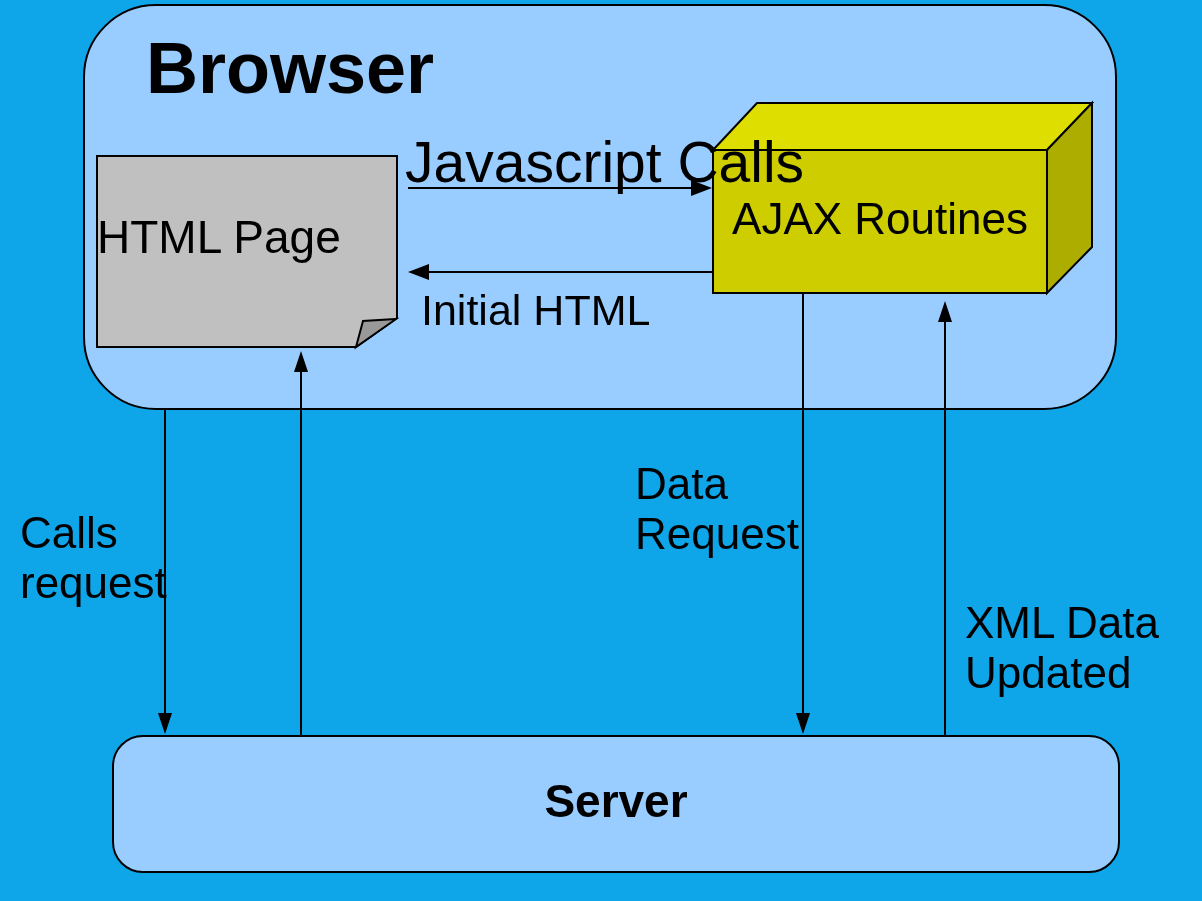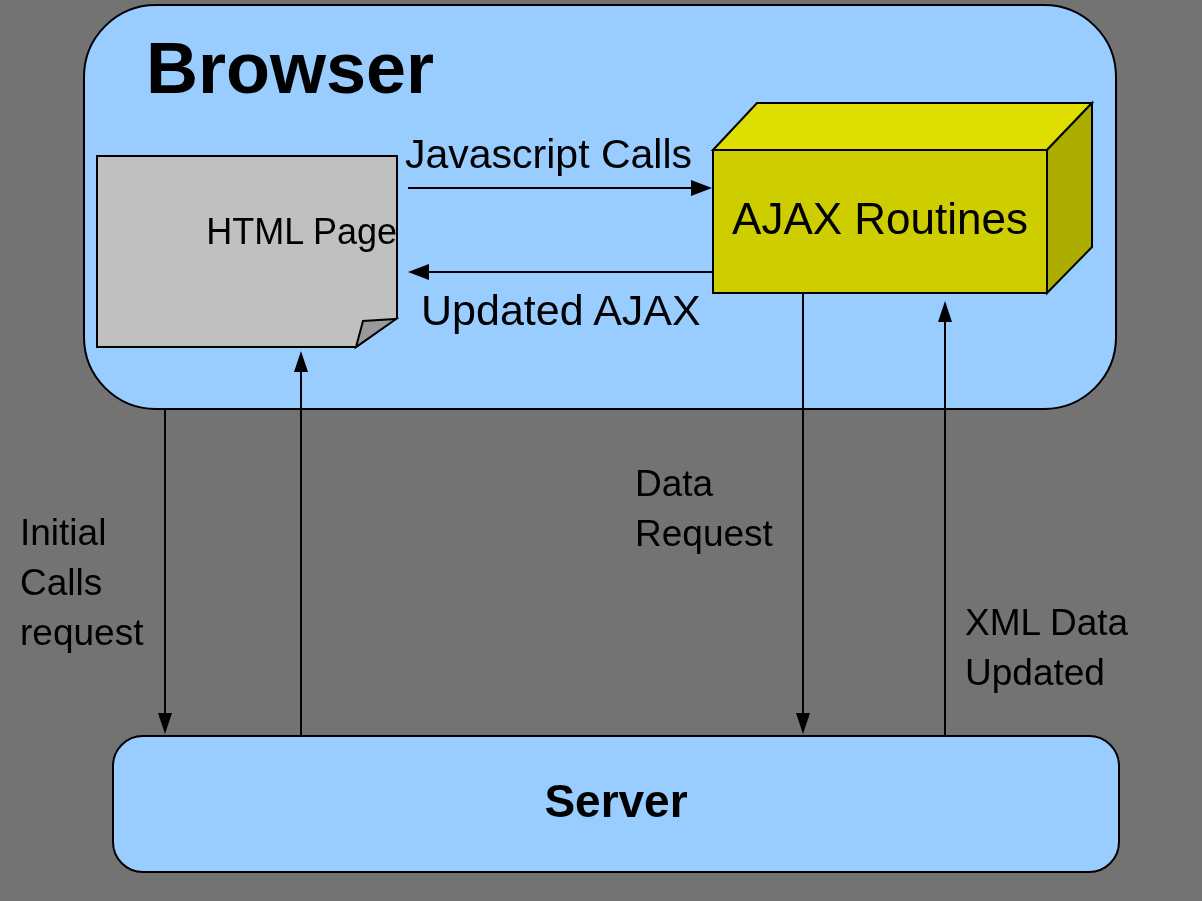--- a/index.html
+++ b/index.html
@@ -5,21 +5,21 @@
   html, body {
     margin: 0;
     padding: 0;
     background: #ffffff;
     font-family: "Liberation Sans", "DejaVu Sans", sans-serif;
   }
   .canvas {
     position: relative;
     width: 1202px;
     height: 901px;
-    background: #737373;
+    background: #0ea5e9;
     overflow: hidden;
   }
   .shapes {
     position: absolute;
     left: 0;
     top: 0;
     width: 1202px;
     height: 901px;
   }
   .lbl {
@@ -31,50 +31,50 @@
   .lbl-browser {
     left: 146px;
     top: 32px;
     font-size: 72px;
     font-weight: bold;
   }
   .lbl-htmlpage {
     left: 97px;
     top: 214px;
     width: 300px;
-    text-align: right;
-    font-size: 36px;
+    text-align: left;
+    font-size: 46px;
   }
   .lbl-ajax {
     left: 713px;
     top: 197px;
     width: 334px;
     text-align: center;
     font-size: 44px;
   }
   .lbl-server {
     left: 113px;
     top: 778px;
     width: 1006px;
     text-align: center;
     font-size: 46px;
     font-weight: bold;
   }
   .lbl-jscalls {
     left: 405px;
     top: 134px;
-    font-size: 41px;
+    font-size: 57px;
   }
   .lbl-updhtml {
     left: 421px;
     top: 289px;
     font-size: 43px;
   }
   .lbl-multiline {
-    font-size: 37px;
+    font-size: 44px;
     line-height: 50px;
   }
   .lbl-initreq  { left: 20px;  top: 508px; }
   .lbl-datareq  { left: 635px; top: 459px; }
   .lbl-xmldata  { left: 965px; top: 598px; }
   .lbl-multiline span { display: block; }
 </style>
 </head>
 <body>
 
@@ -127,24 +127,23 @@
   <div class="lbl lbl-browser">Browser</div>
 
   <div class="lbl lbl-htmlpage">HTML Page</div>
 
   <div class="lbl lbl-ajax">AJAX Routines</div>
 
   <div class="lbl lbl-server">Server</div>
 
   <div class="lbl lbl-jscalls">Javascript Calls</div>
 
-  <div class="lbl lbl-updhtml">Updated AJAX</div>
+  <div class="lbl lbl-updhtml">Initial HTML</div>
 
   <div class="lbl lbl-multiline lbl-initreq">
-    <span>Initial</span>
     <span>Calls</span>
     <span>request</span>
   </div>
 
   <div class="lbl lbl-multiline lbl-datareq">
     <span>Data</span>
     <span>Request</span>
   </div>
 
   <div class="lbl lbl-multiline lbl-xmldata">

